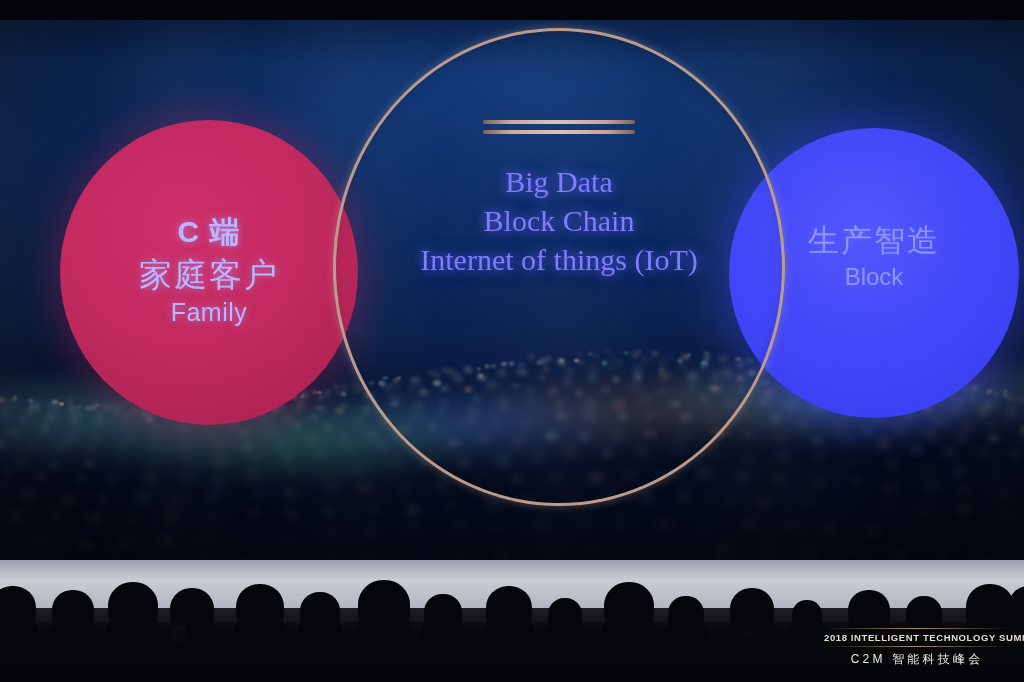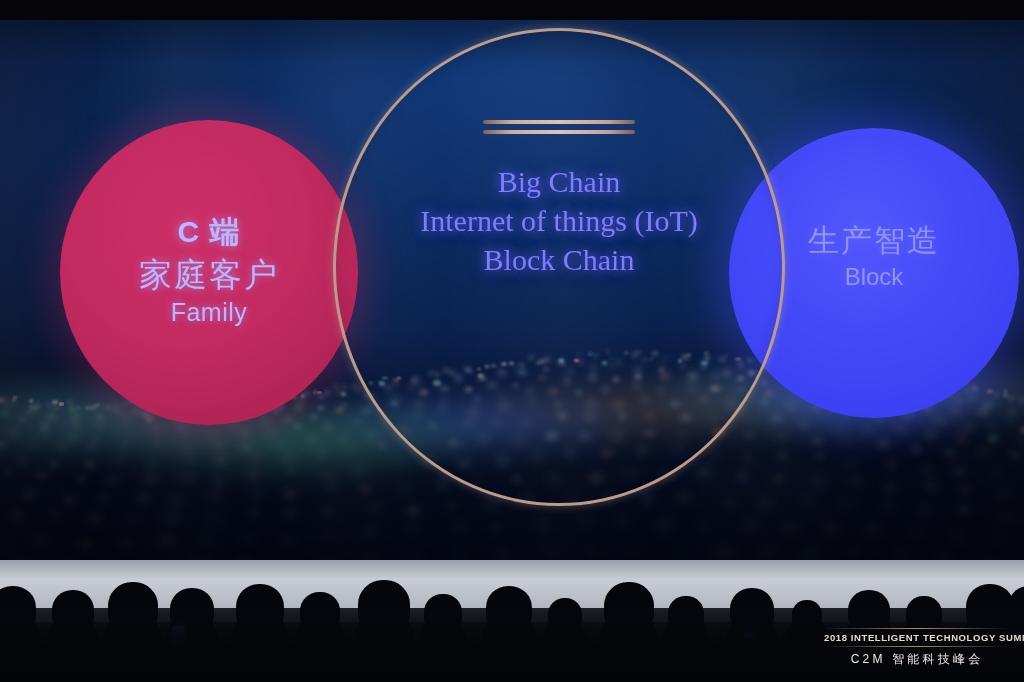--- a/index.html
+++ b/index.html
@@ -812,23 +812,23 @@
 
   <div class="right-text">
     <div class="ln2">生产智造</div>
     <div class="ln3">Block</div>
   </div>
 
   <div class="center-block">
     <div class="rule top"></div>
     <div class="rule bottom"></div>
     <div class="tech-list">
-      <div>Big Chain</div>
+      <div>Big Data</div>
+      <div>Block Chain</div>
       <div>Internet of things (IoT)</div>
-      <div>Block Chain</div>
     </div>
   </div>
 
   <div class="floor"></div>
   <div class="floor-dark"></div>
 
 
   <div class="audience">
     <div id="aud-figs">
         <div class="head" style="left: -10px; width: 46px; height: 45.08px; bottom: 50.92px;"></div>

